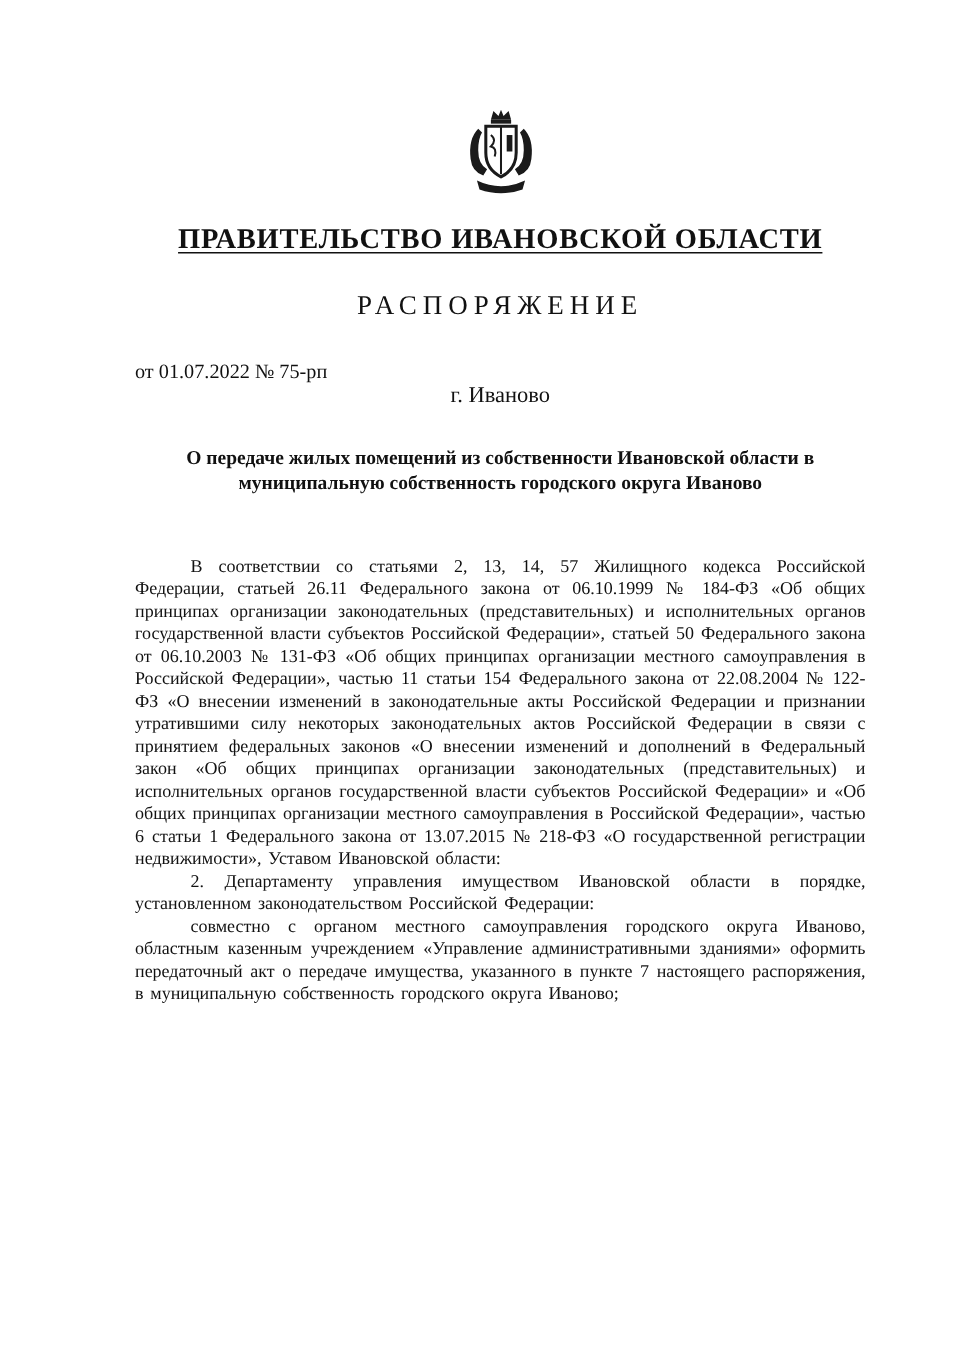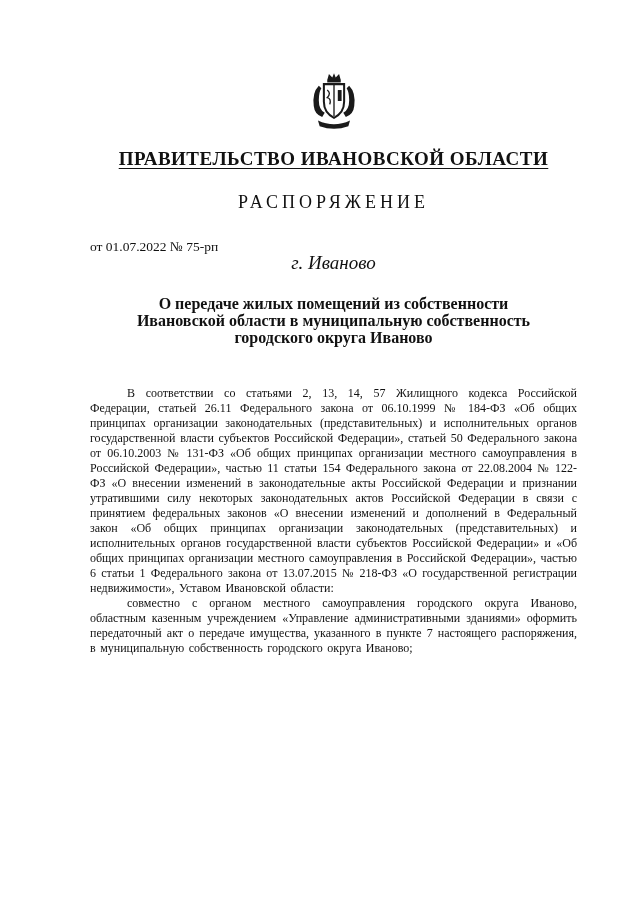--- a/index.html
+++ b/index.html
@@ -41,28 +41,27 @@
     font-weight: normal;
     letter-spacing: 4px;
   }
   .date-line {
     font-size: 13.5px;
     margin: 0;
     line-height: 16px;
   }
   .city-line {
     text-align: center;
-    font-size: 19px;
+    font-size: 15px;
     margin: 0 0 24px 0;
     line-height: 16px;
-    font-style: italic;
   }
   .subject {
     text-align: center;
-    font-size: 16px;
+    font-size: 13px;
     font-weight: bold;
     line-height: 17px;
     margin: 0 auto 40px auto;
     max-width: 430px;
   }
   .doc-body {
     font-size: 12px;
     line-height: 15px;
   }
   .doc-body p {
@@ -101,16 +100,17 @@
 
   <h2 class="doc-type">РАСПОРЯЖЕНИЕ</h2>
 
   <div class="date-line">от 01.07.2022 № 75-рп</div>
   <div class="city-line">г. Иваново</div>
 
   <div class="subject">О передаче жилых помещений из собственности Ивановской области в муниципальную собственность городского округа Иваново</div>
 
   <div class="doc-body">
     <p>В соответствии со статьями 2, 13, 14, 57 Жилищного кодекса Российской Федерации, статьей 26.11 Федерального закона от 06.10.1999 № 184-ФЗ «Об общих принципах организации законодательных (представительных) и исполнительных органов государственной власти субъектов Российской Федерации», статьей 50 Федерального закона от 06.10.2003 № 131-ФЗ «Об общих принципах организации местного самоуправления в Российской Федерации», частью 11 статьи 154 Федерального закона от 22.08.2004 № 122-ФЗ «О внесении изменений в законодательные акты Российской Федерации и признании утратившими силу некоторых законодательных актов Российской Федерации в связи с принятием федеральных законов «О внесении изменений и дополнений в Федеральный закон «Об общих принципах организации законодательных (представительных) и исполнительных органов государственной власти субъектов Российской Федерации» и «Об общих принципах организации местного самоуправления в Российской Федерации», частью 6 статьи 1 Федерального закона от 13.07.2015 № 218-ФЗ «О государственной регистрации недвижимости», Уставом Ивановской области:</p>
+    <p>2. Департаменту управления имуществом Ивановской области в порядке, установленном законодательством Российской Федерации:</p>
     <p>совместно с органом местного самоуправления городского округа Иваново, областным казенным учреждением «Управление административными зданиями» оформить передаточный акт о передаче имущества, указанного в пункте 7 настоящего распоряжения, в муниципальную собственность городского округа Иваново;</p>
   </div>
 
 </div>
 
 </body></html>

